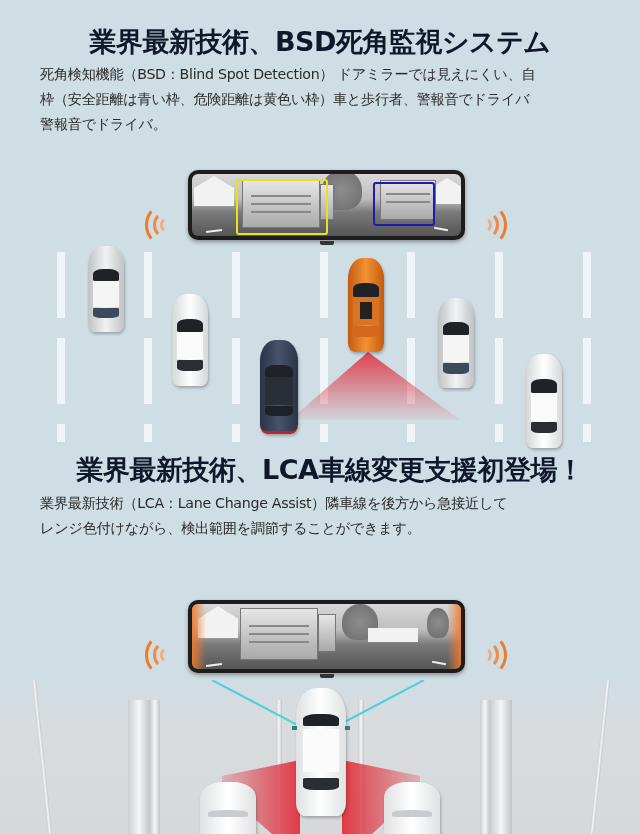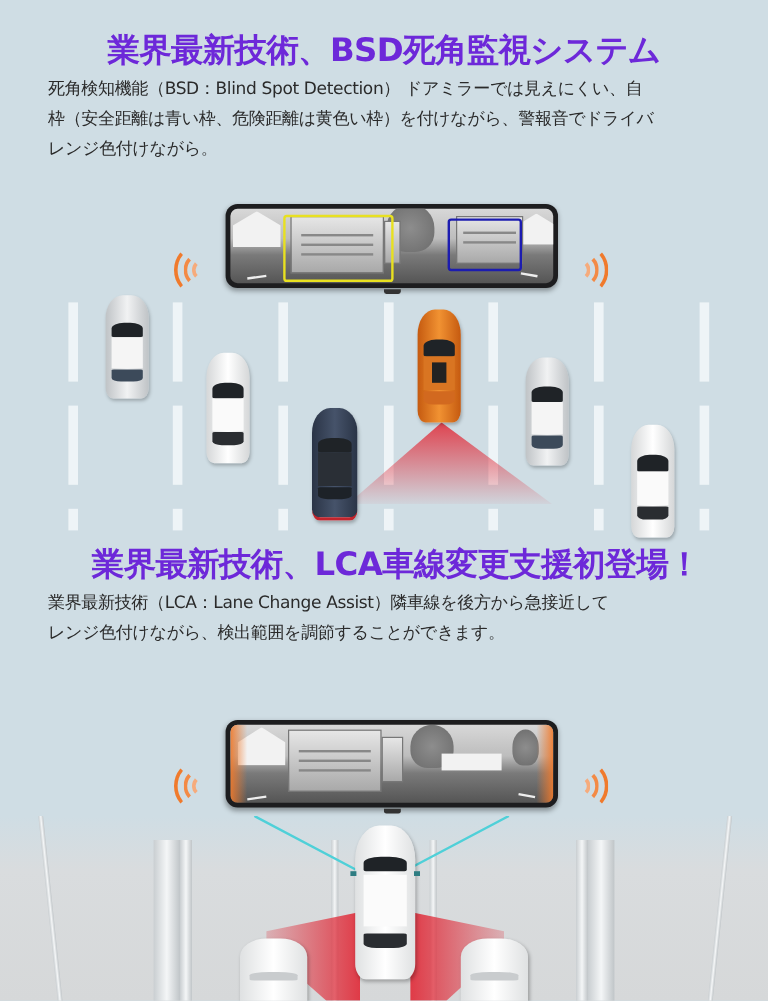--- a/index.html
+++ b/index.html
@@ -5,21 +5,21 @@
   * { box-sizing: border-box; margin: 0; padding: 0; }
   html, body { width: 640px; height: 834px; overflow: hidden; }
   body {
     background: #cfdde4;
     font-family: "DejaVu Sans", "Liberation Sans", sans-serif;
     color: #2b2b2b;
     position: relative;
   }
   .title {
     position: absolute; left: 0; width: 640px; text-align: center;
-    color: #6d28d9; font-weight: bold; font-size: 27px; letter-spacing: -0.5px;
+    color: #0f172a; font-weight: bold; font-size: 27px; letter-spacing: -0.5px;
     font-family: "DejaVu Sans", sans-serif;
   }
   .para {
     position: absolute; left: 40px; width: 560px; text-align: left;
     font-size: 14.2px; line-height: 25px; color: #2a2a2a;
     letter-spacing: -0.3px;
   }
   .para div { white-space: nowrap; }
 
   
@@ -79,22 +79,22 @@
     background: linear-gradient(180deg, #cfdde4 0%, #d9dcde 30%, #d6d8d9 100%);
   }
   .rail { position: absolute; background: linear-gradient(90deg,#c9ced1,#f4f6f7,#c0c5c8); }
 </style>
 </head>
 <body>
 
 <div class="title" style="top:24px;">業界最新技術、BSD死角監視システム</div>
 <div class="para" style="top:62px;">
   <div>死角検知機能（BSD：Blind Spot Detection） ドアミラーでは見えにくい、自</div>
-  <div>枠（安全距離は青い枠、危険距離は黄色い枠）を付けながら、警報音でドライバ</div>
-  <div>レンジ色付けながら。</div>
+  <div>枠（安全距離は青い枠、危険距離は黄色い枠）車と歩行者、警報音でドライバ</div>
+  <div>警報音でドライバ。</div>
 </div>
 
 <div class="mirror" style="left:188px; top:170px; width:277px; height:70px;">
   <div class="screen">
     <div class="house" style="left:2px; top:2px; width:40px; height:30px; clip-path:polygon(0 40%,50% 0,100% 40%,100% 100%,0 100%);"></div>
     <div class="tree" style="left:130px; top:-4px; width:40px; height:40px;"></div>
     <div class="house" style="left:238px; top:4px; width:34px; height:26px; clip-path:polygon(0 40%,50% 0,100% 40%,100% 100%,0 100%);"></div>
     <div class="truck" style="left:50px; top:6px; width:78px; height:48px;">
       <div class="grill" style="top:14px;"></div>
         <div class="grill" style="top:22px;"></div>

